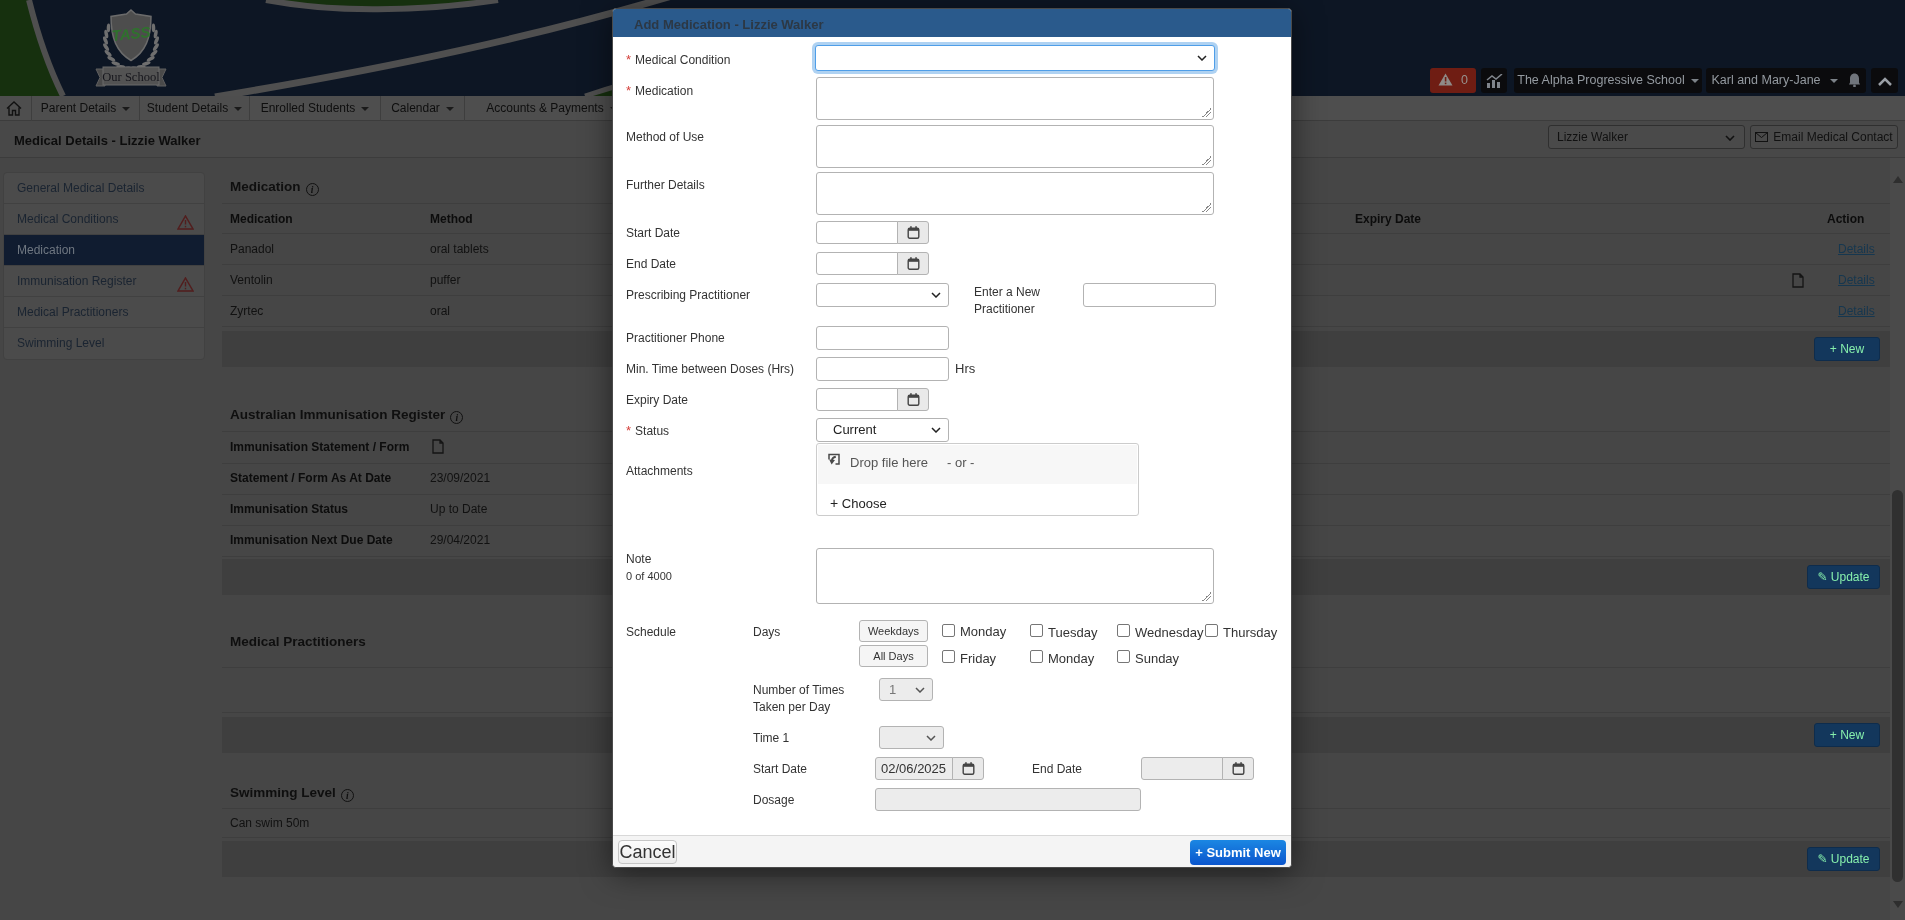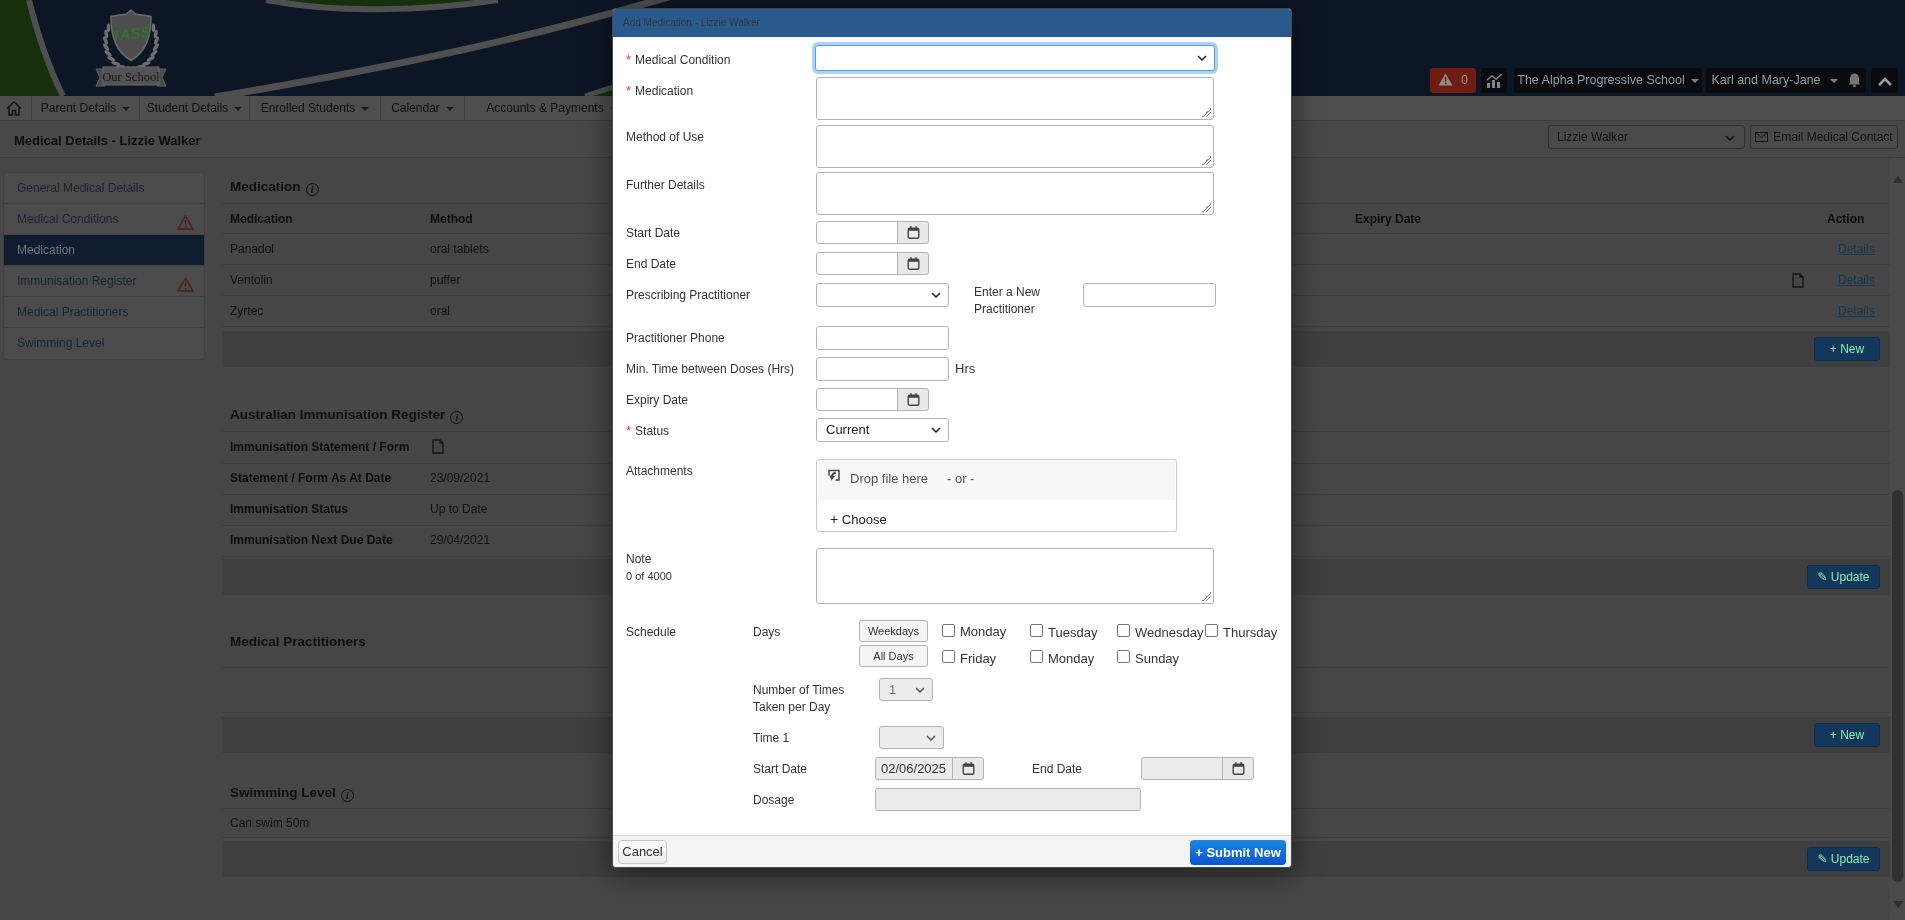--- a/index.html
+++ b/index.html
@@ -47,37 +47,37 @@
 .bbtn { position:absolute; background:#13375c; border:1px solid #0e2c4c; border-radius:3px; color:#86efac; font-size:12px; text-align:center; }
 
 
 .sb-track { position:absolute; left:1890px; top:158px; width:15px; height:762px; background:#4a4a4a; }
 .sb-thumb { position:absolute; left:1892px; top:490px; width:11px; height:392px; background:#303030; border-radius:6px; }
 .arr { position:absolute; width:0; height:0; }
 
 
 .modal { position:absolute; left:612px; top:8px; width:680px; height:860px; background:#fff; border:1px solid #4a4a4a; border-radius:4px; box-shadow:0 6px 30px rgba(0,0,0,.5); }
 .mhead { position:absolute; left:0; top:0; right:0; height:28px; background:#2a5a8c; border-radius:3px 3px 0 0; }
-.mhead span { position:absolute; left:10px; top:8px; font-size:10px; font-weight:normal; color:#2c3845; }
+.mhead span { position:absolute; left:21px; top:8px; font-size:13px; font-weight:bold; color:#2c3845; }
 .mlabel { position:absolute; font-size:12px; color:#333; }
 .clabel { position:absolute; font-size:13px; color:#333; }
 .req:before { content:"*"; color:#d43f3a; margin-right:4px; font-size:13px; }
 .inp { position:absolute; background:#fff; border:1px solid #b3b3b3; border-radius:3px; }
 .ta { position:absolute; background:#fff; border:1px solid #b3b3b3; border-radius:3px; }
 .ta:after { content:""; position:absolute; right:2px; bottom:2px; width:9px; height:9px;
   background:linear-gradient(135deg, transparent 0 50%, #888 50% 57%, transparent 57% 68%, #888 68% 75%, transparent 75%); }
 .sel { position:absolute; background:#fff; border:1px solid #b3b3b3; border-radius:3px; font-size:13px; color:#222; }
 .sel svg { position:absolute; right:7px; top:50%; margin-top:-3px; }
 .sel.dis { background:#ececec; color:#777; }
 .calbtn { position:absolute; width:32px; background:#e9e9e9; border:1px solid #b3b3b3; border-radius:0 3px 3px 0; }
 .dis { background:#ececec !important; }
 .cb { position:absolute; width:13px; height:13px; border:1px solid #767676; border-radius:2px; background:#fff; }
 .sbtn { position:absolute; background:#f5f5f5; border:1px solid #b3b3b3; border-radius:3px; font-size:11px; color:#333; text-align:center; }
 .mfoot { position:absolute; left:0; right:0; bottom:0; height:32px; border-top:1px solid #d8d8d8; background:#f4f4f4; border-radius:0 0 4px 4px; }
-.cancel { position:absolute; left:5px; top:4px; width:49px; height:24px; background:linear-gradient(#fdfdfd,#ececec); border:1px solid #c6c6c6; border-radius:4px; font-size:13px; color:#333; text-align:center; line-height:22px; }
+.cancel { position:absolute; left:5px; top:4px; width:59px; height:24px; background:linear-gradient(#fdfdfd,#ececec); border:1px solid #c6c6c6; border-radius:4px; font-size:18px; color:#333; text-align:center; line-height:22px; }
 .submit { position:absolute; right:5px; top:4px; width:96px; height:25px; background:linear-gradient(#1b87e3,#0a55cd); border-radius:4px; font-size:13px; font-weight:bold; color:#fff; text-align:center; line-height:25px; }
 </style>
 </head>
 <body>
 
 <div class="hdr">
   <svg class="art" width="1905" height="96" viewBox="0 0 1905 96">
     <rect x="0" y="0" width="1905" height="96" fill="#0d1624"></rect>
     <path d="M 0 0 L 29 0 C 37 32 48 66 63 96 L 0 96 Z" fill="#16300e"></path>
     <path d="M 29 0 C 37 32 48 66 63 96" fill="none" stroke="#4f4f4f" stroke-width="6"></path>
@@ -299,26 +299,26 @@
   <div class="mlabel" style="left:13px;top:384px">Expiry Date</div>
   <div class="inp" style="left:203px;top:379px;width:82px;height:23px;border-radius:3px 0 0 3px"></div>
   <div class="calbtn" style="left:284px;top:379px;height:23px"><svg width="13" height="13" viewBox="0 0 13 13" style="margin:4px 0 0 9px">
         <rect x="1.2" y="2.2" width="10.6" height="10" rx="1.5" fill="none" stroke="#444" stroke-width="1.4"></rect>
         <rect x="1.2" y="2.2" width="10.6" height="2.6" fill="#444"></rect>
         <rect x="3.2" y="0.2" width="1.5" height="2.6" fill="#444"></rect>
         <rect x="8.3" y="0.2" width="1.5" height="2.6" fill="#444"></rect>
       </svg></div>
 
   <div class="mlabel req" style="left:13px;top:414px">Status</div>
-  <div class="sel" style="left:203px;top:409px;width:133px;height:24px;line-height:22px;padding-left:9px">Current<svg width="10" height="6" viewBox="0 0 10 6">
+  <div class="sel" style="left:203px;top:409px;width:133px;height:24px;line-height:22px;padding-left:16px">Current<svg width="10" height="6" viewBox="0 0 10 6">
         <path d="M1 1 L5 5 L9 1" stroke="#222" stroke-width="1.5" fill="none"></path>
       </svg></div>
 
   <div class="mlabel" style="left:13px;top:455px">Attachments</div>
-  <div style="position:absolute;left:203px;top:450px;width:361px;height:73px;border:1px solid #ccc;border-radius:3px">
+  <div style="position:absolute;left:203px;top:434px;width:323px;height:73px;border:1px solid #ccc;border-radius:3px">
     <div style="position:absolute;left:1px;top:1px;right:1px;height:39px;background:#f7f7f7"></div>
     <svg width="16" height="16" viewBox="0 0 16 16" style="position:absolute;left:9px;top:8px">
         <path d="M3 7.5 L3 2.5 L13 2.5 L13 12 L9.5 12" fill="none" stroke="#4a4a4a" stroke-width="1.5"></path>
         <path d="M9.8 4.8 C7.4 5.2 6.2 6.4 6 8.2" fill="none" stroke="#4a4a4a" stroke-width="2"></path>
         <path d="M3.2 7.4 L9 7.9 L5.6 12.4 Z" fill="#4a4a4a"></path>
       </svg>
     <div style="position:absolute;left:33px;top:11px;font-size:13px;color:#555">Drop file here</div>
     <div style="position:absolute;left:130px;top:11px;font-size:13px;color:#555">- or -</div>
     <div style="position:absolute;left:13px;top:51px;font-size:13px;color:#222"><span style="font-size:14px">+</span> Choose</div>
   </div>

